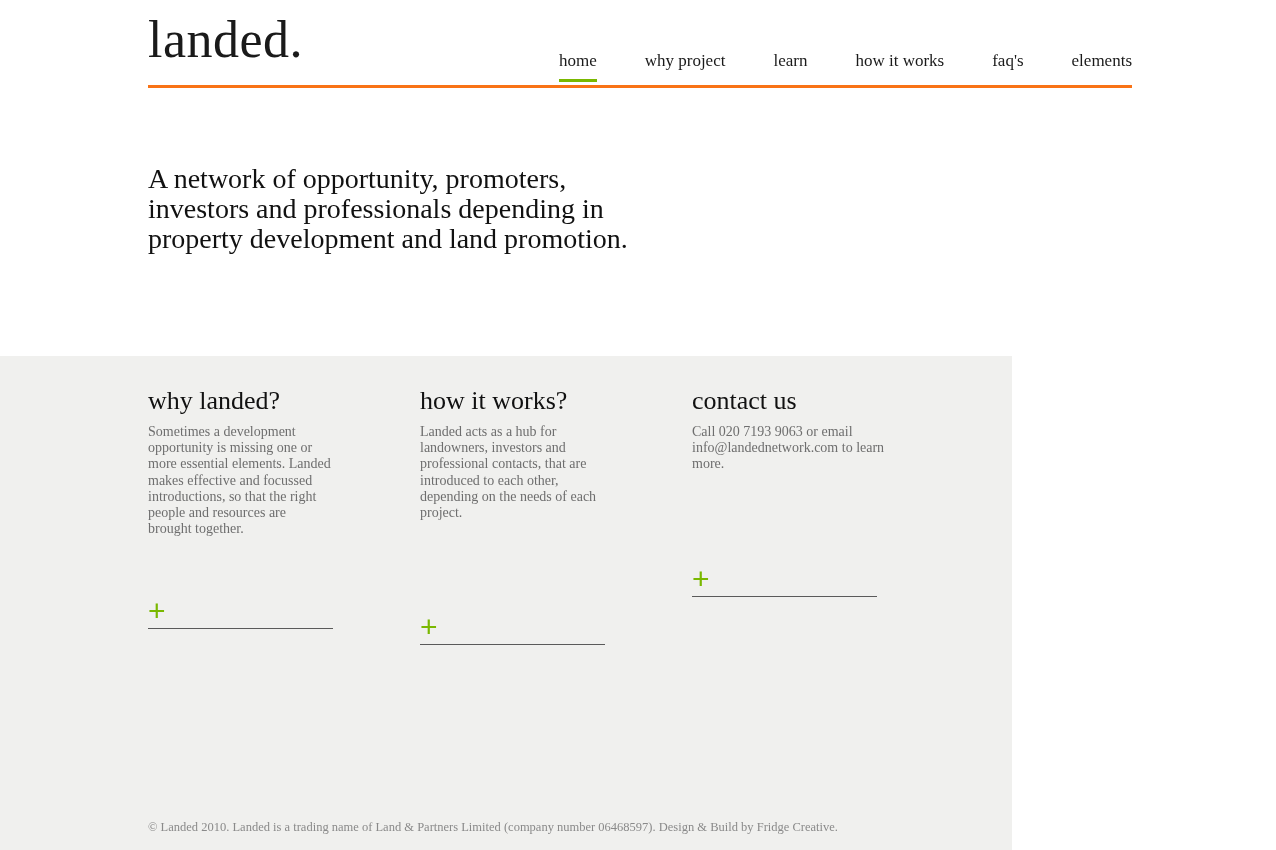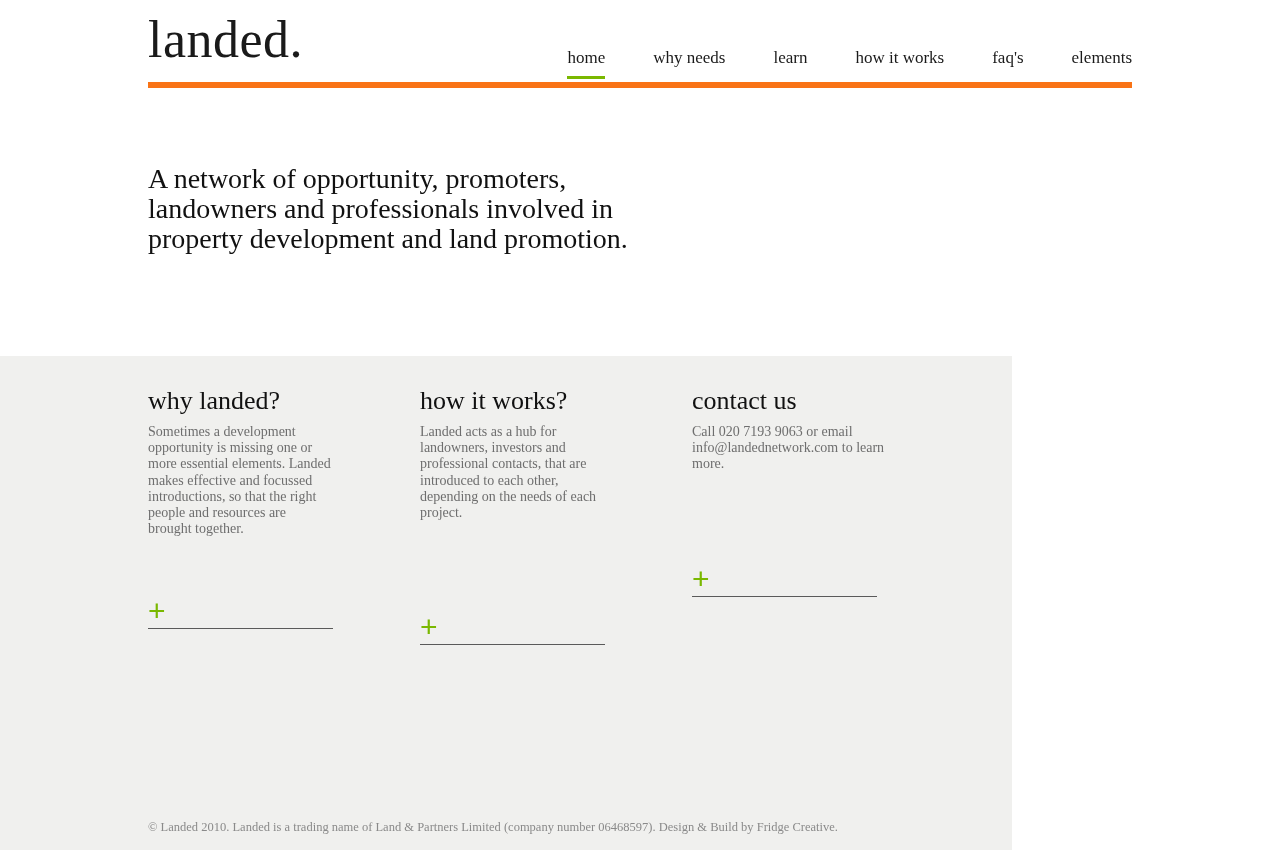--- a/index.html
+++ b/index.html
@@ -19,21 +19,21 @@
     background: #ffffff;
   }
 
   
   .header {
     position: absolute;
     left: 148px;
     top: 0;
     width: 984px;
     height: 88px;
-    border-bottom: 6px solid #f97316;
+    border-bottom: 3px solid #f97316;
   }
   .logo {
     position: absolute;
     left: 0;
     top: 14px;
     font-family: "Liberation Serif", serif;
     font-size: 52px;
     line-height: 1;
     letter-spacing: 0.5px;
     color: #1a1a1a;
@@ -154,31 +154,31 @@
 </style>
 </head>
 <body>
 
 <div class="page">
 
   <div class="header">
     <div class="logo">landed.</div>
     <div class="nav">
       <a class="nav-item active">home</a>
-      <a class="nav-item">why needs</a>
+      <a class="nav-item">why project</a>
       <a class="nav-item">learn</a>
       <a class="nav-item">how it works</a>
       <a class="nav-item">faq's</a>
       <a class="nav-item">elements</a>
     </div>
   </div>
 
   <div class="hero">
     <div class="hero-line">A network of opportunity, promoters,</div>
-    <div class="hero-line">landowners and professionals involved in</div>
+    <div class="hero-line">investors and professionals depending in</div>
     <div class="hero-line">property development and land promotion.</div>
   </div>
 
   <div class="panel">
     <div class="columns">
 
       <div class="col col-1">
         <h2 class="col-title">why landed?</h2>
         <div class="col-body">Sometimes a development opportunity is missing one or more essential elements. Landed makes effective and focussed introductions, so that the right people and resources are brought together.</div>
         <div class="spacer-1"></div>

